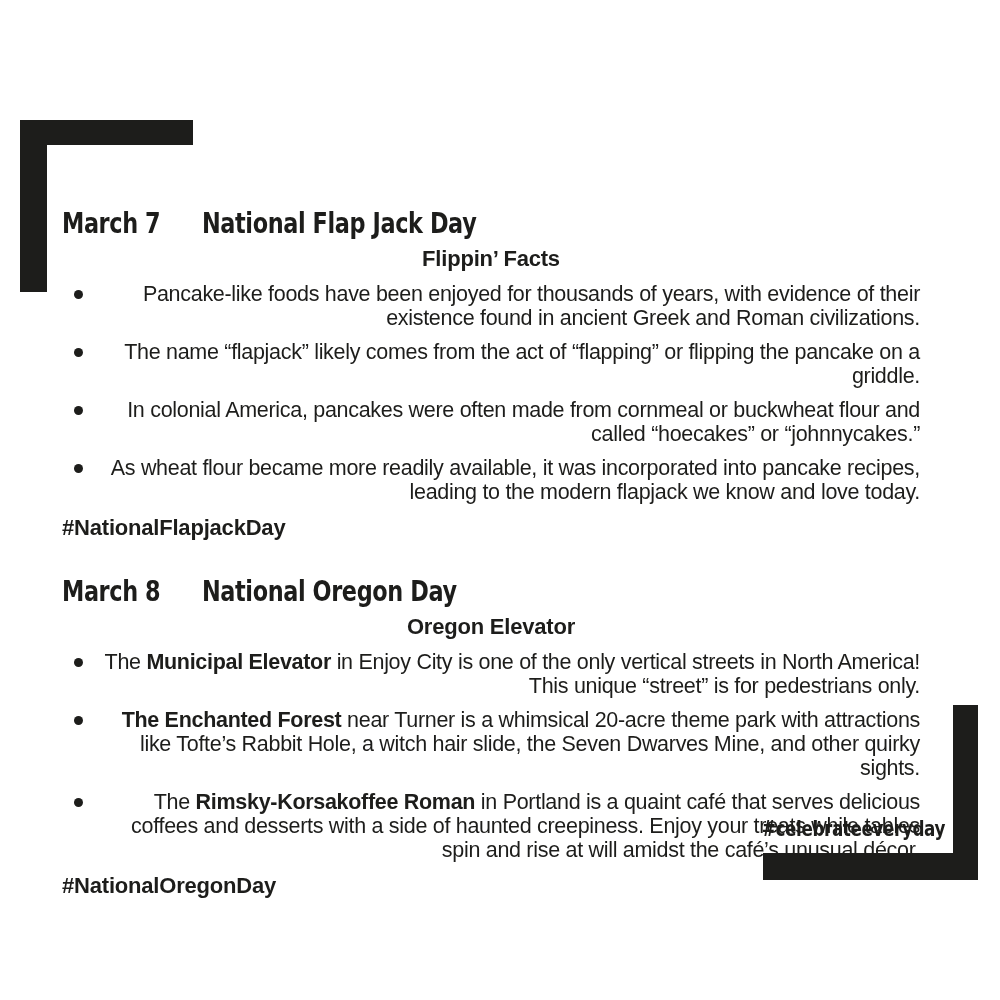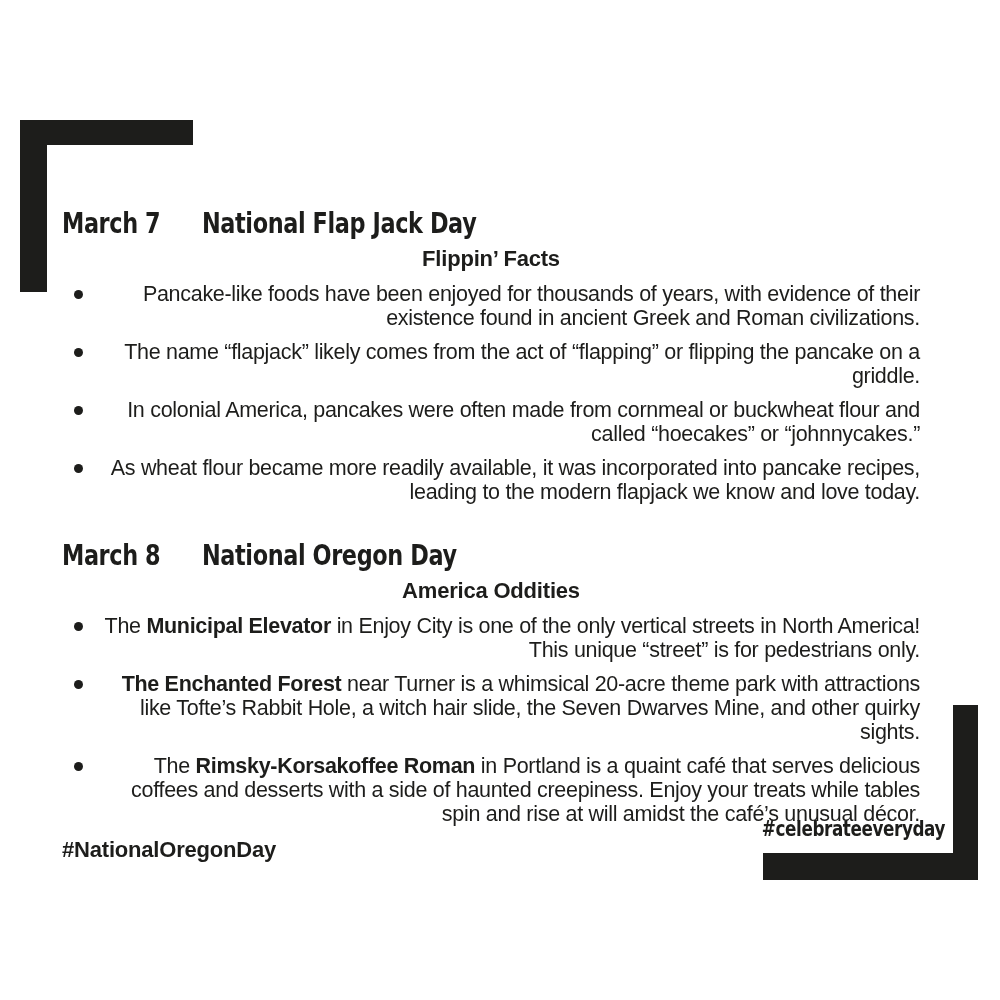--- a/index.html
+++ b/index.html
@@ -76,28 +76,29 @@
     </div>
     <div class="bullet">
       <span class="dot"></span>
       <p class="btext"><span></span><b></b><span>In colonial America, pancakes were often made from cornmeal or buckwheat flour and called “hoecakes” or “johnnycakes.”</span></p>
     </div>
     <div class="bullet">
       <span class="dot"></span>
       <p class="btext"><span></span><b></b><span>As wheat flour became more readily available, it was incorporated into pancake recipes, leading to the modern flapjack we know and love today.</span></p>
     </div>
 
+    <div class="hashtag">#NationalFlapjackDay</div>
   </section>
 
   <section class="entry2">
     <div class="entry-head">
       <span class="entry-date">March 8</span>
       <span class="entry-title">National Oregon Day</span>
     </div>
-    <div class="entry-subtitle">America Oddities</div>
+    <div class="entry-subtitle">Oregon Elevator</div>
 
     <div class="bullet">
       <span class="dot"></span>
       <p class="btext"><span>The </span><b>Municipal Elevator</b><span> in Enjoy City is one of the only vertical streets in North America! This unique “street” is for pedestrians only.</span></p>
     </div>
     <div class="bullet">
       <span class="dot"></span>
       <p class="btext"><span></span><b>The Enchanted Forest</b><span> near Turner is a whimsical 20-acre theme park with attractions like Tofte’s Rabbit Hole, a witch hair slide, the Seven Dwarves Mine, and other quirky sights.</span></p>
     </div>
     <div class="bullet">

